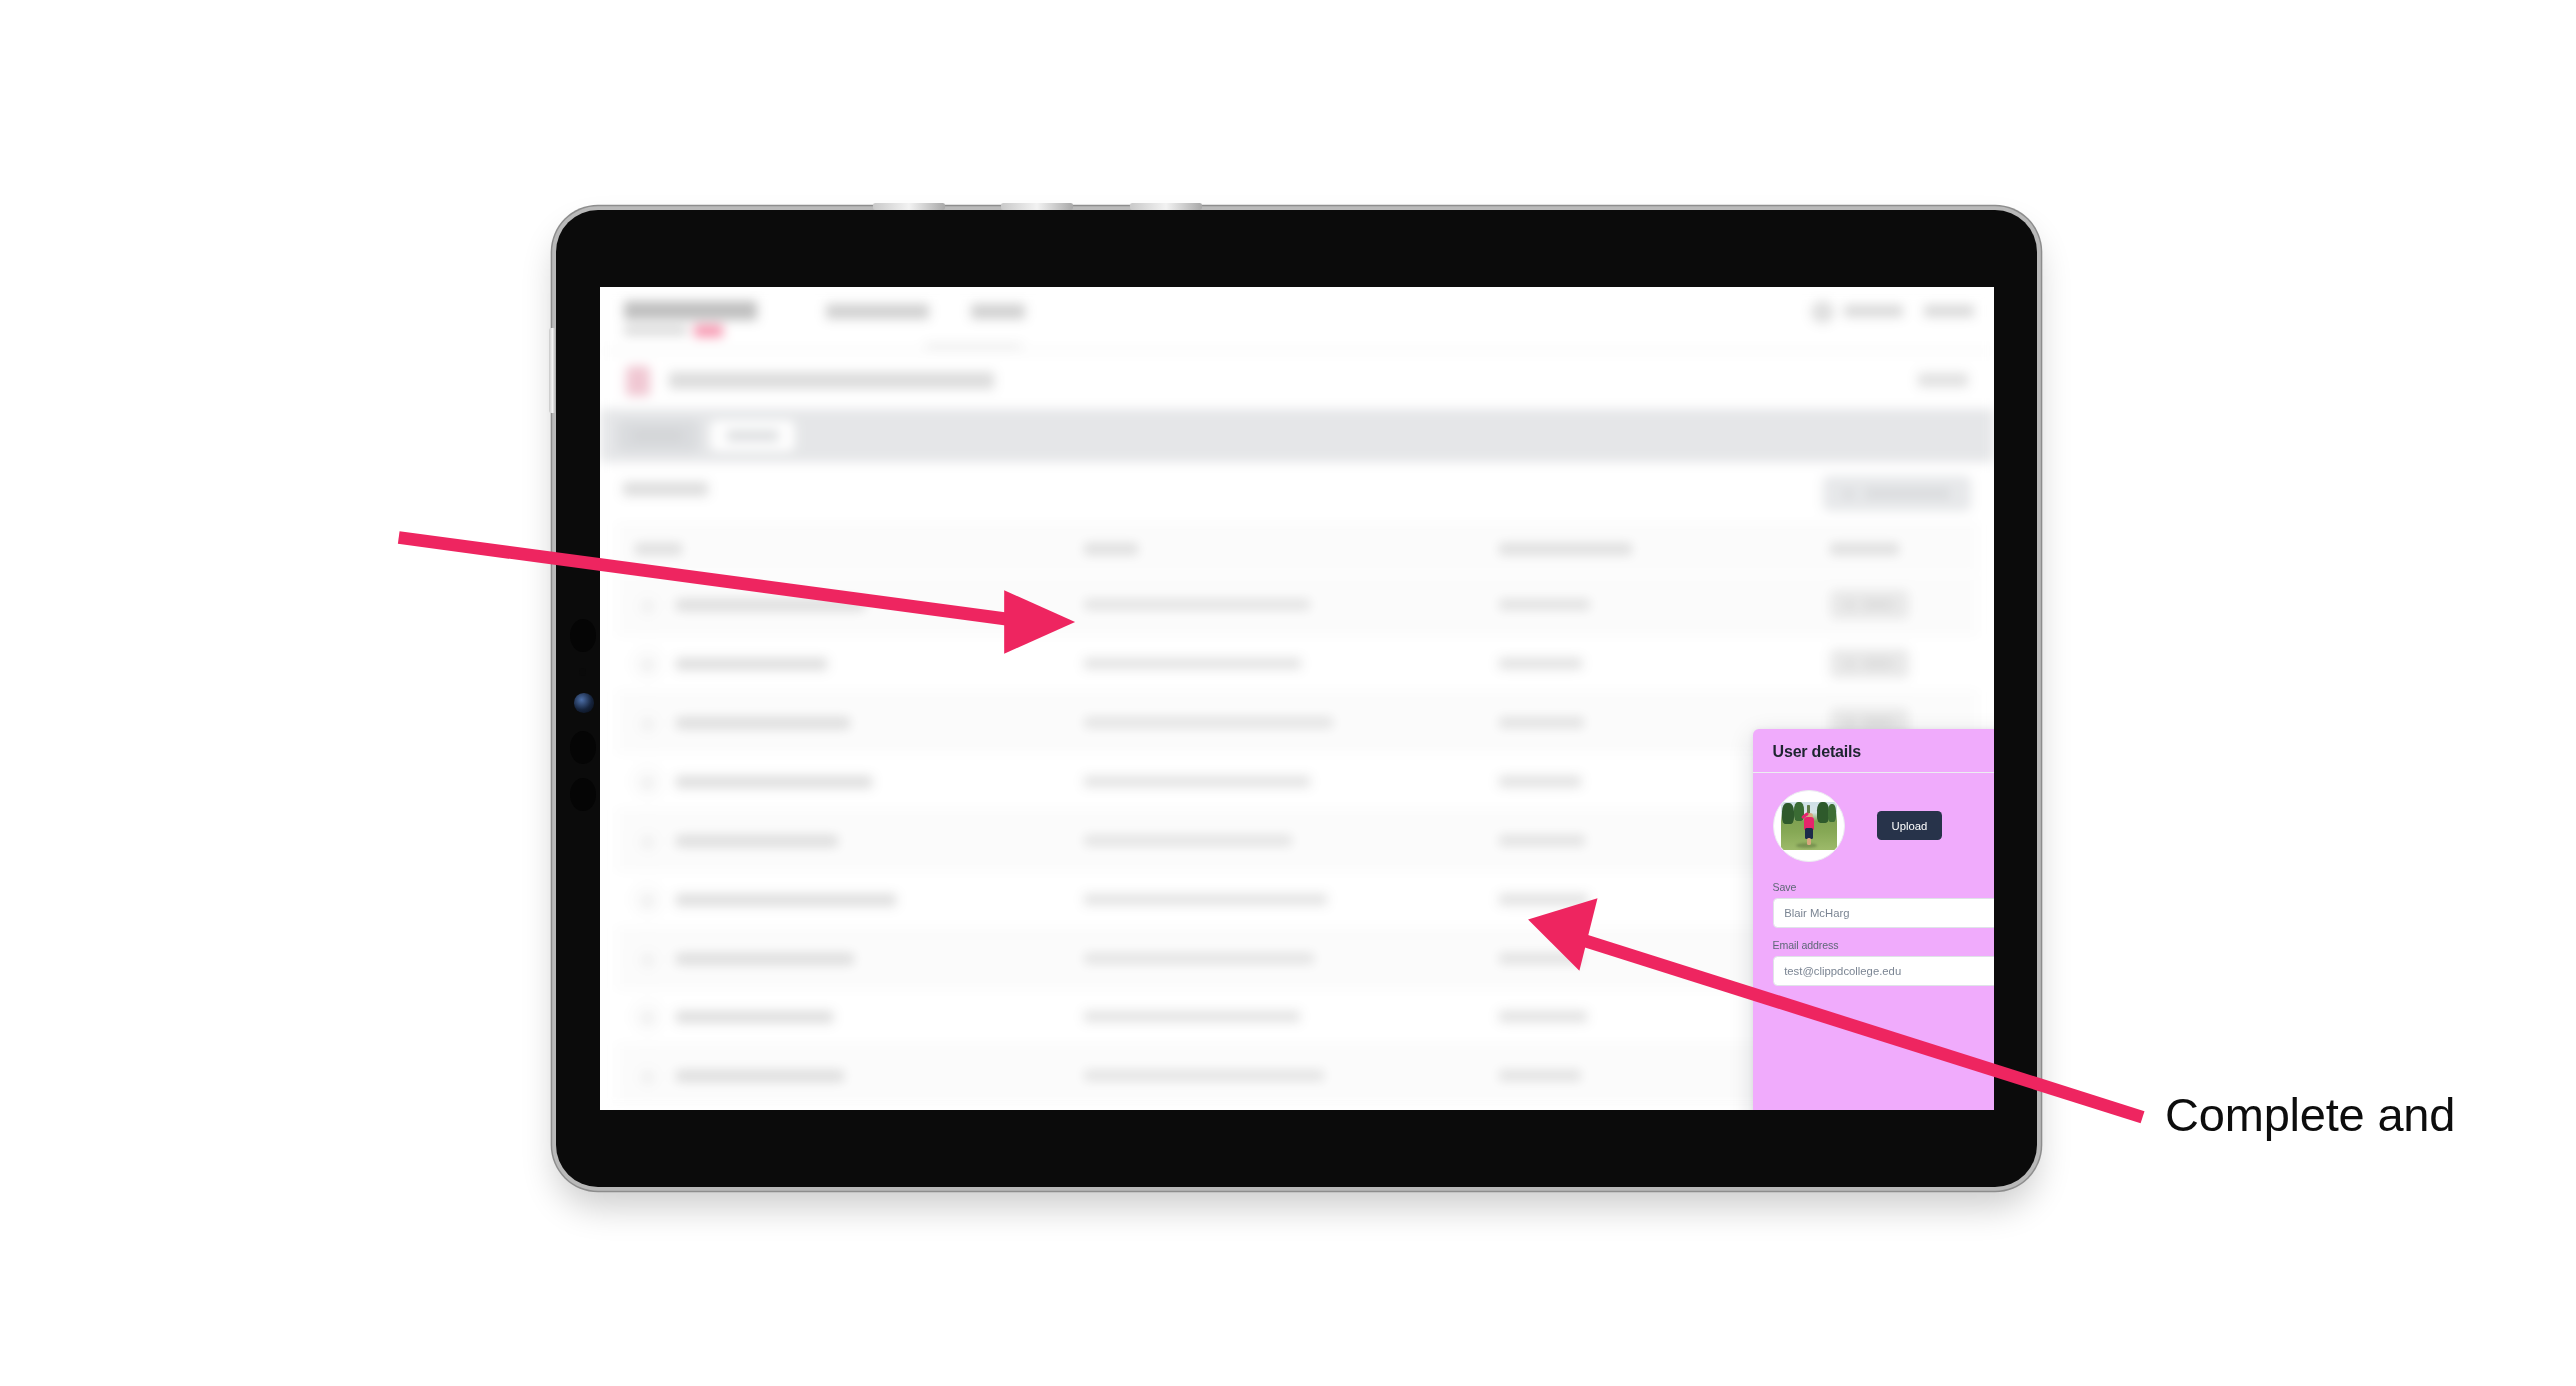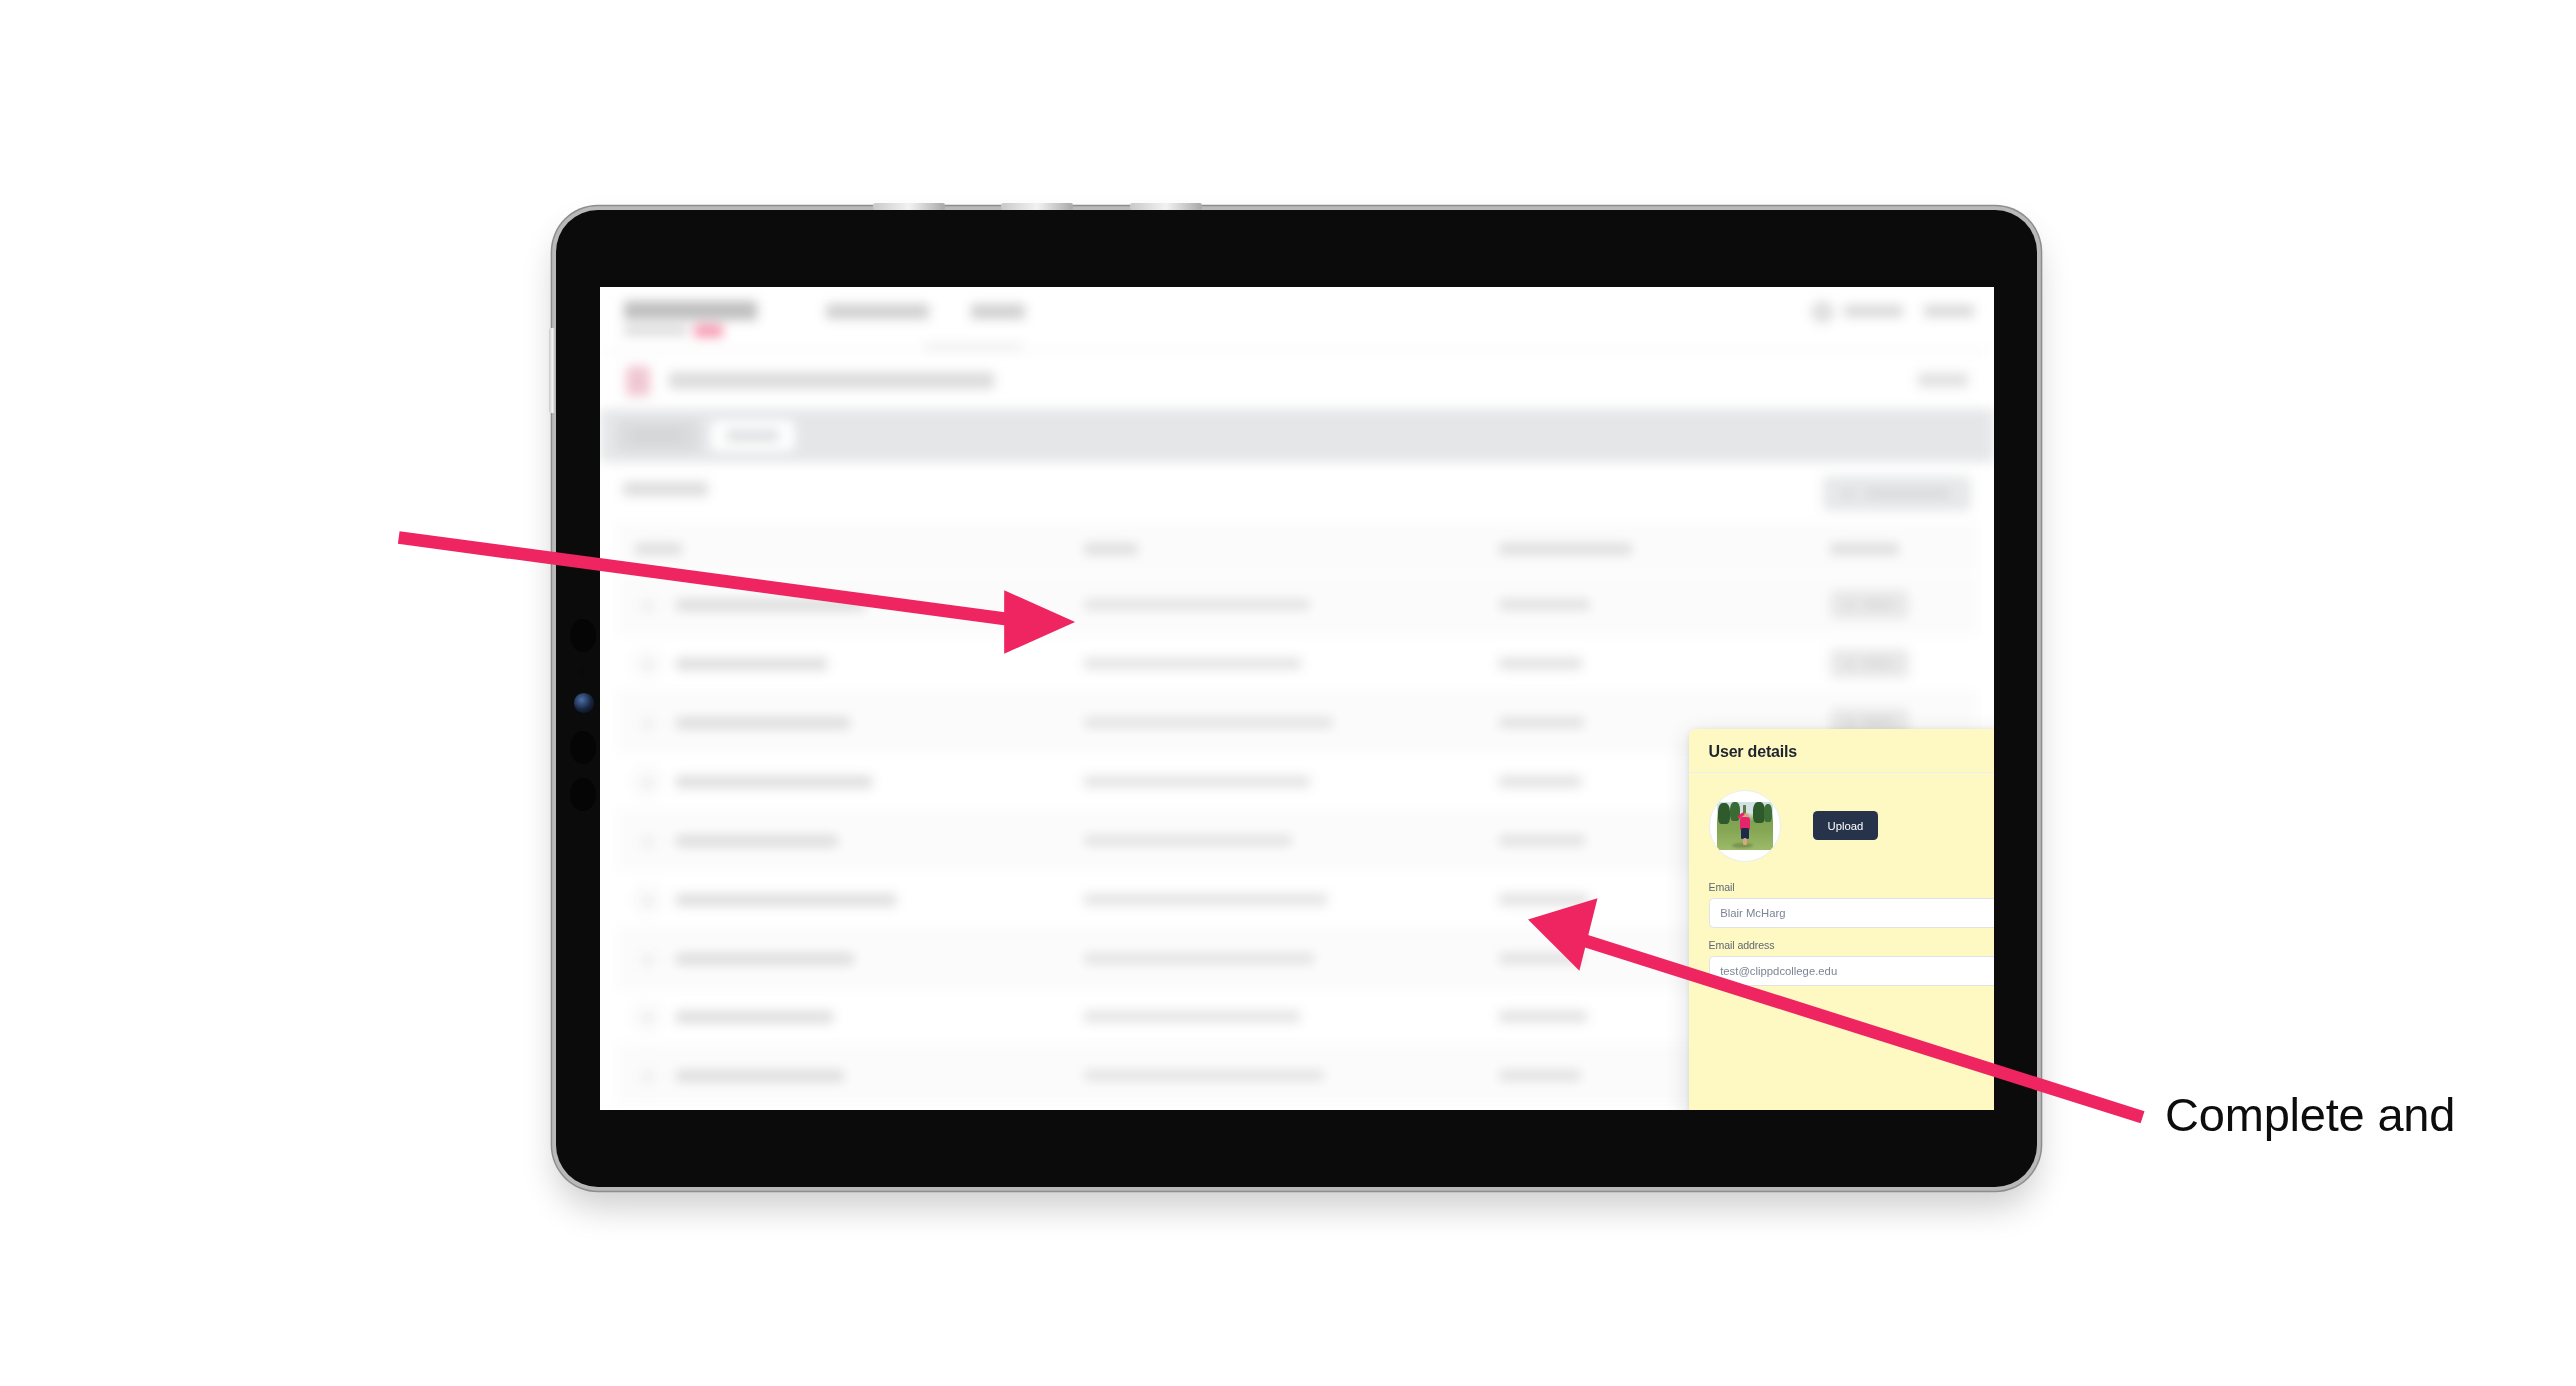--- a/index.html
+++ b/index.html
@@ -135,23 +135,23 @@
   .t-year  { position:absolute; left:882px; top:24px; height:11.3px; background:#cfcfcf; border-radius:2.3px;}
   .t-edit  { position:absolute; left:1213px; top:15px; width:79px; height:29px;
              background:#dcdcdc; border-radius:5.3px; }
   .t-edit-i{ position:absolute; left:15px; top:9.8px; width:9.8px; height:9.8px; background:#c7c7c7; border-radius:1.5px;}
   .t-edit-l{ position:absolute; left:33px; top:9.8px; width:30px; height:9px; background:#c7c7c7; border-radius:2.3px;}
   .row-hl  { background:#fafafa; }
 
   
   #modal {
     position: absolute;
-    left: 1089px; top: 442px;
+    left: 1153px; top: 442px;
     width: 429px; height: 503px;
-    background: #fef9c3;
+    background: #f0abfc;
     border-radius: 6px;
     box-shadow: 0 7.5px 26px rgba(16,24,40,0.14), 0 1.5px 6px rgba(16,24,40,0.08);
     z-index: 20;
   }
   .modal-head {
     position: relative; height: 44px;
     border-bottom: 0.8px solid #eceef1;
   }
   .modal-title {
     position:absolute; left:19.6px; top:13.6px;
@@ -393,21 +393,21 @@
                 <div class="ap-body"></div>
                 <div class="ap-arm"></div>
                 <div class="ap-legs"></div>
                 <div class="ap-shin"></div>
               </div>
             </div>
             <button class="upload-btn">Upload</button>
           </div>
 
           <div class="field">
-            <label class="field-label">Email</label>
+            <label class="field-label">Save</label>
             <input class="field-input" type="text" value="Blair McHarg" style="">
           </div>
 
 
           <div class="field">
             <label class="field-label">Email address</label>
             <input class="field-input" type="text" value="test@clippdcollege.edu" style="">
           </div>
 
 

